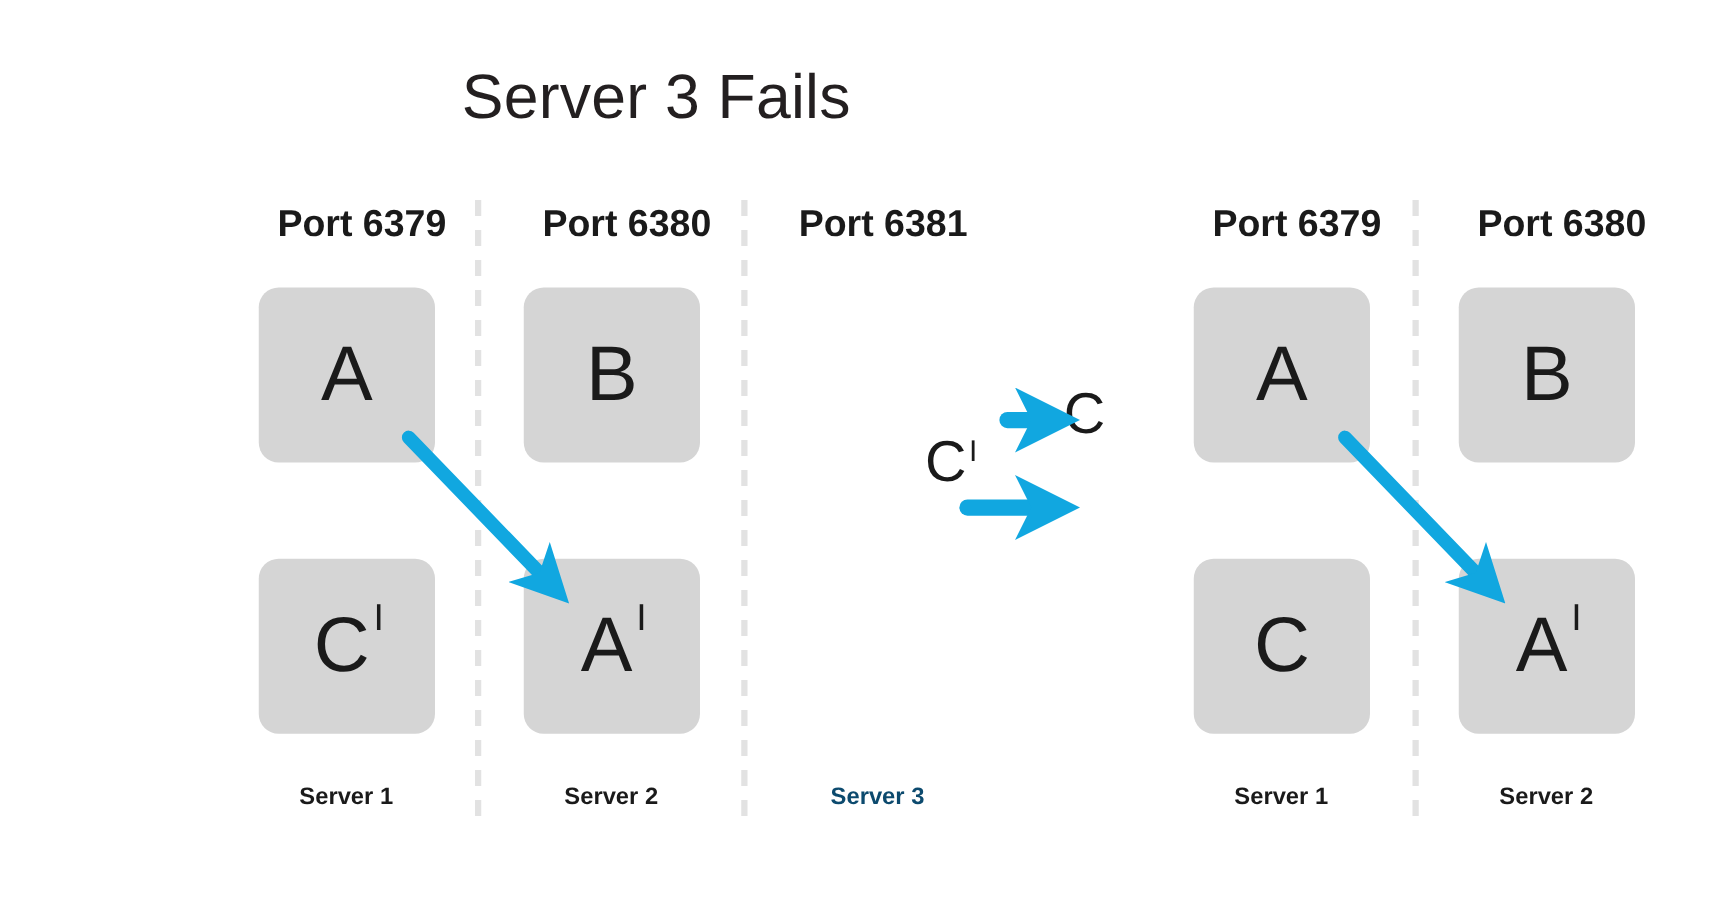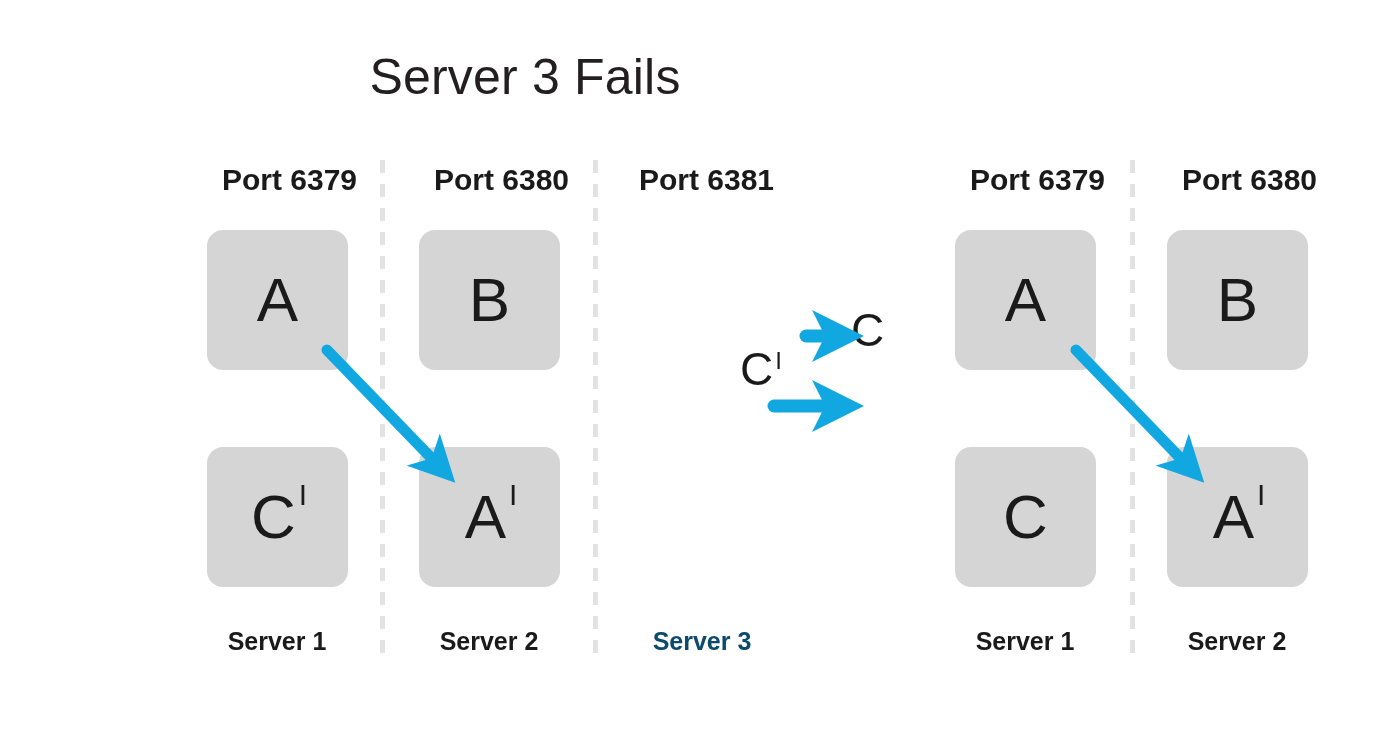--- a/index.html
+++ b/index.html
@@ -60,21 +60,21 @@
     color: #1a1a1a;
     white-space: nowrap;
   }
 
   
   .server-label {
     position: absolute;
     width: 160px;
     text-align: center;
     top: 627px;
-    font-size: 25px;
+    font-size: 19px;
     font-weight: 700;
     color: #1a1a1a;
     white-space: nowrap;
   }
   .server-label.faded { color: #0c4a6e; }
 
   
   .node {
     position: absolute;
     width: 141px;

